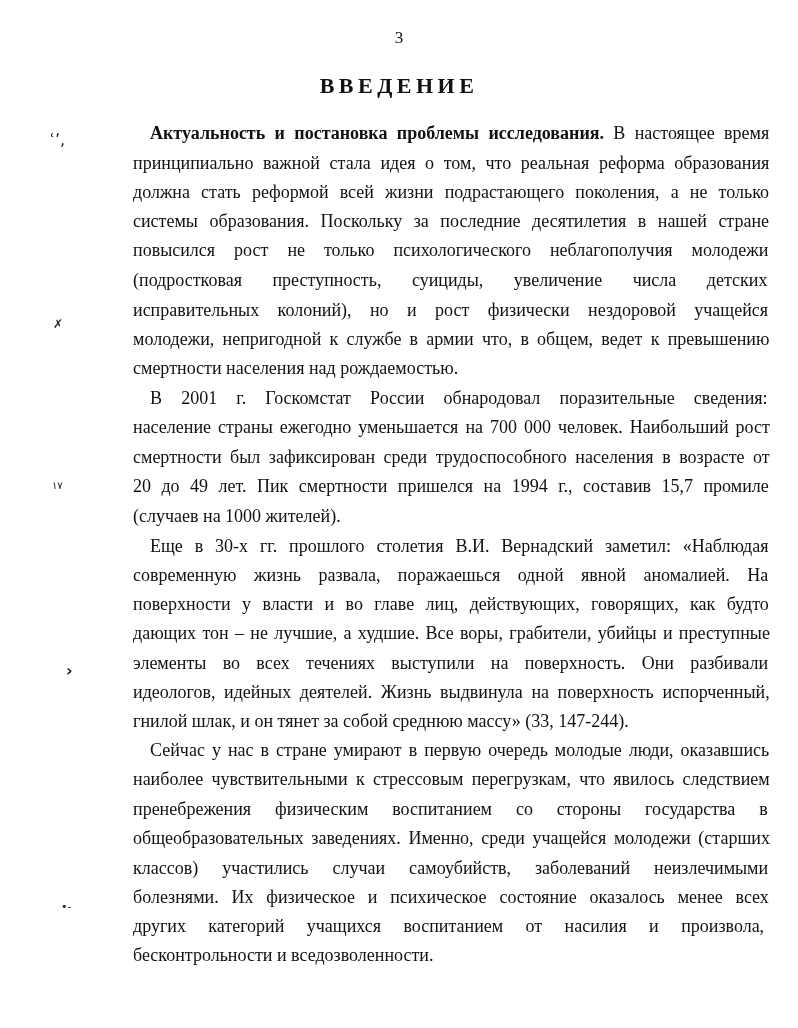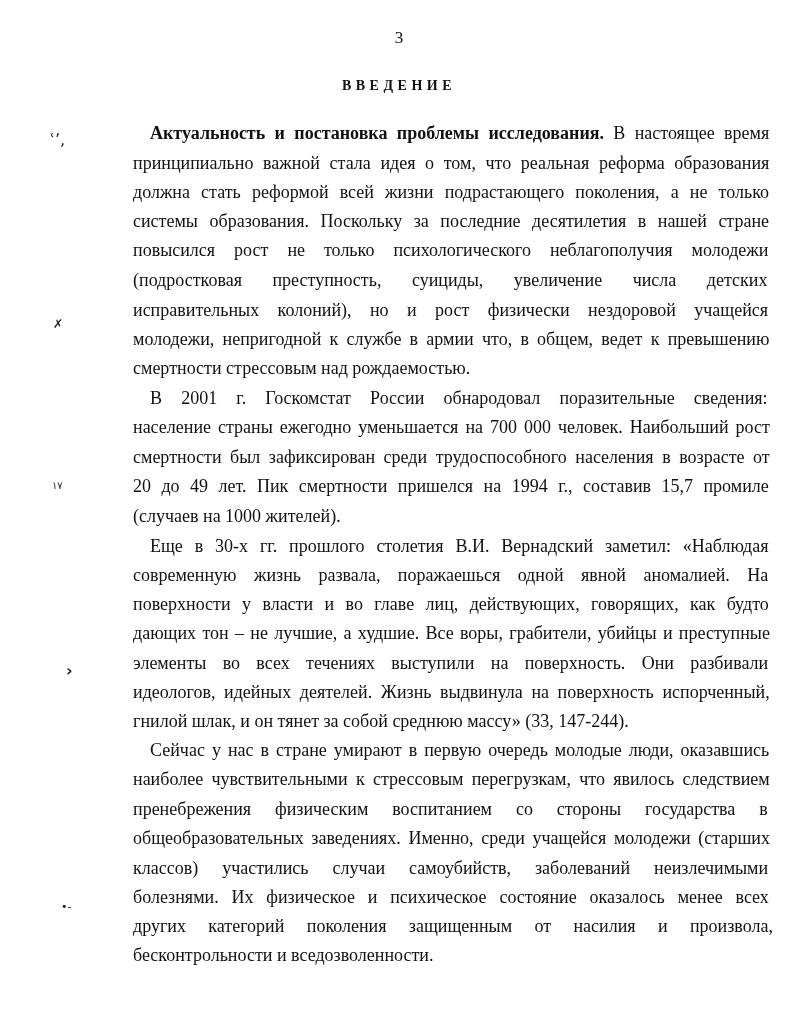--- a/index.html
+++ b/index.html
@@ -23,21 +23,21 @@
       text-align: center;
       font-size: 17px;
       line-height: 20px;
     }
     .heading {
       position: absolute;
       top: 75px;
       left: 0;
       width: 798px;
       text-align: center;
-      font-size: 14px;
+      font-size: 22px;
       font-weight: bold;
       letter-spacing: 4.5px;
       line-height: 22px;
     }
     .line {
       position: absolute;
       left: 133px;
       width: 623px;
       font-size: 18px;
       line-height: 22px;
@@ -81,21 +81,21 @@
 
   <div>
     <div class="line indent" style="top: 122px; text-align: left; text-align-last: left; word-spacing: 4.84px;"><span class="bold">Актуальность и постановка проблемы исследования.</span><span> В настоящее время</span></div>
     <div class="line" style="top: 152px; text-align: left; text-align-last: left; word-spacing: 5.12px;">принципиально важной стала идея о том, что реальная реформа образования</div>
     <div class="line" style="top: 181px; text-align: left; text-align-last: left; word-spacing: 6.64px;">должна стать реформой всей жизни подрастающего поколения, а не только</div>
     <div class="line" style="top: 210px; text-align: left; text-align-last: left; word-spacing: 7.03px;">системы образования. Поскольку за последние десятилетия в нашей стране</div>
     <div class="line" style="top: 239px; text-align: left; text-align-last: left; word-spacing: 14.49px;">повысился рост не только психологического неблагополучия молодежи</div>
     <div class="line" style="top: 269px; text-align: left; text-align-last: left; word-spacing: 26.01px;">(подростковая преступность, суициды, увеличение числа детских</div>
     <div class="line" style="top: 299px; text-align: left; text-align-last: left; word-spacing: 13.92px;">исправительных колоний), но и рост физически нездоровой учащейся</div>
     <div class="line" style="top: 328px; text-align: left; text-align-last: left; word-spacing: 3.74px;">молодежи, непригодной к службе в армии что, в общем, ведет к превышению</div>
-    <div class="line last" style="top: 357px; text-align: left; text-align-last: left;">смертности стрессовым над рождаемостью.</div>
+    <div class="line last" style="top: 357px; text-align: left; text-align-last: left;">смертности населения над рождаемостью.</div>
   </div>
 
   <div>
     <div class="line indent" style="top: 387px; text-align: left; text-align-last: left; word-spacing: 14.66px;">В 2001 г. Госкомстат России обнародовал поразительные сведения:</div>
     <div class="line" style="top: 416px; text-align: left; text-align-last: left; word-spacing: 2.5px;">население страны ежегодно уменьшается на 700 000 человек. Наибольший рост</div>
     <div class="line" style="top: 446px; text-align: left; text-align-last: left; word-spacing: 4.03px;">смертности был зафиксирован среди трудоспособного населения в возрасте от</div>
     <div class="line" style="top: 475px; text-align: left; text-align-last: left; word-spacing: 5.95px;">20 до 49 лет. Пик смертности пришелся на 1994 г., составив 15,7 промиле</div>
     <div class="line last" style="top: 505px; text-align: left; text-align-last: left;">(случаев на 1000 жителей).</div>
   </div>
 
@@ -109,17 +109,17 @@
     <div class="line last" style="top: 710px; text-align: left; text-align-last: left;">гнилой шлак, и он тянет за собой среднюю массу» (33, 147-244).</div>
   </div>
 
   <div>
     <div class="line indent" style="top: 739px; text-align: left; text-align-last: left; word-spacing: 2.52px;">Сейчас у нас в стране умирают в первую очередь молодые люди, оказавшись</div>
     <div class="line" style="top: 768px; text-align: left; text-align-last: left; word-spacing: 3.78px;">наиболее чувствительными к стрессовым перегрузкам, что явилось следствием</div>
     <div class="line" style="top: 798px; text-align: left; text-align-last: left; word-spacing: 19.4px;">пренебрежения физическим воспитанием со стороны государства в</div>
     <div class="line" style="top: 827px; text-align: left; text-align-last: left; word-spacing: 3.15px;">общеобразовательных заведениях. Именно, среди учащейся молодежи (старших</div>
     <div class="line" style="top: 857px; text-align: left; text-align-last: left; word-spacing: 19.46px;">классов) участились случаи самоубийств, заболеваний неизлечимыми</div>
     <div class="line" style="top: 886px; text-align: left; text-align-last: left; word-spacing: 8.33px;">болезнями. Их физическое и психическое состояние оказалось менее всех</div>
-    <div class="line" style="top: 915px; text-align: left; text-align-last: left; word-spacing: 17.88px;">других категорий поколения защищенным от насилия и произвола,</div>
+    <div class="line" style="top: 915px; text-align: left; text-align-last: left; word-spacing: 17.88px;">других категорий учащихся воспитанием от насилия и произвола,</div>
     <div class="line last" style="top: 944px; text-align: left; text-align-last: left;">бесконтрольности и вседозволенности.</div>
   </div>
 
 </div>
 
 </body></html>

